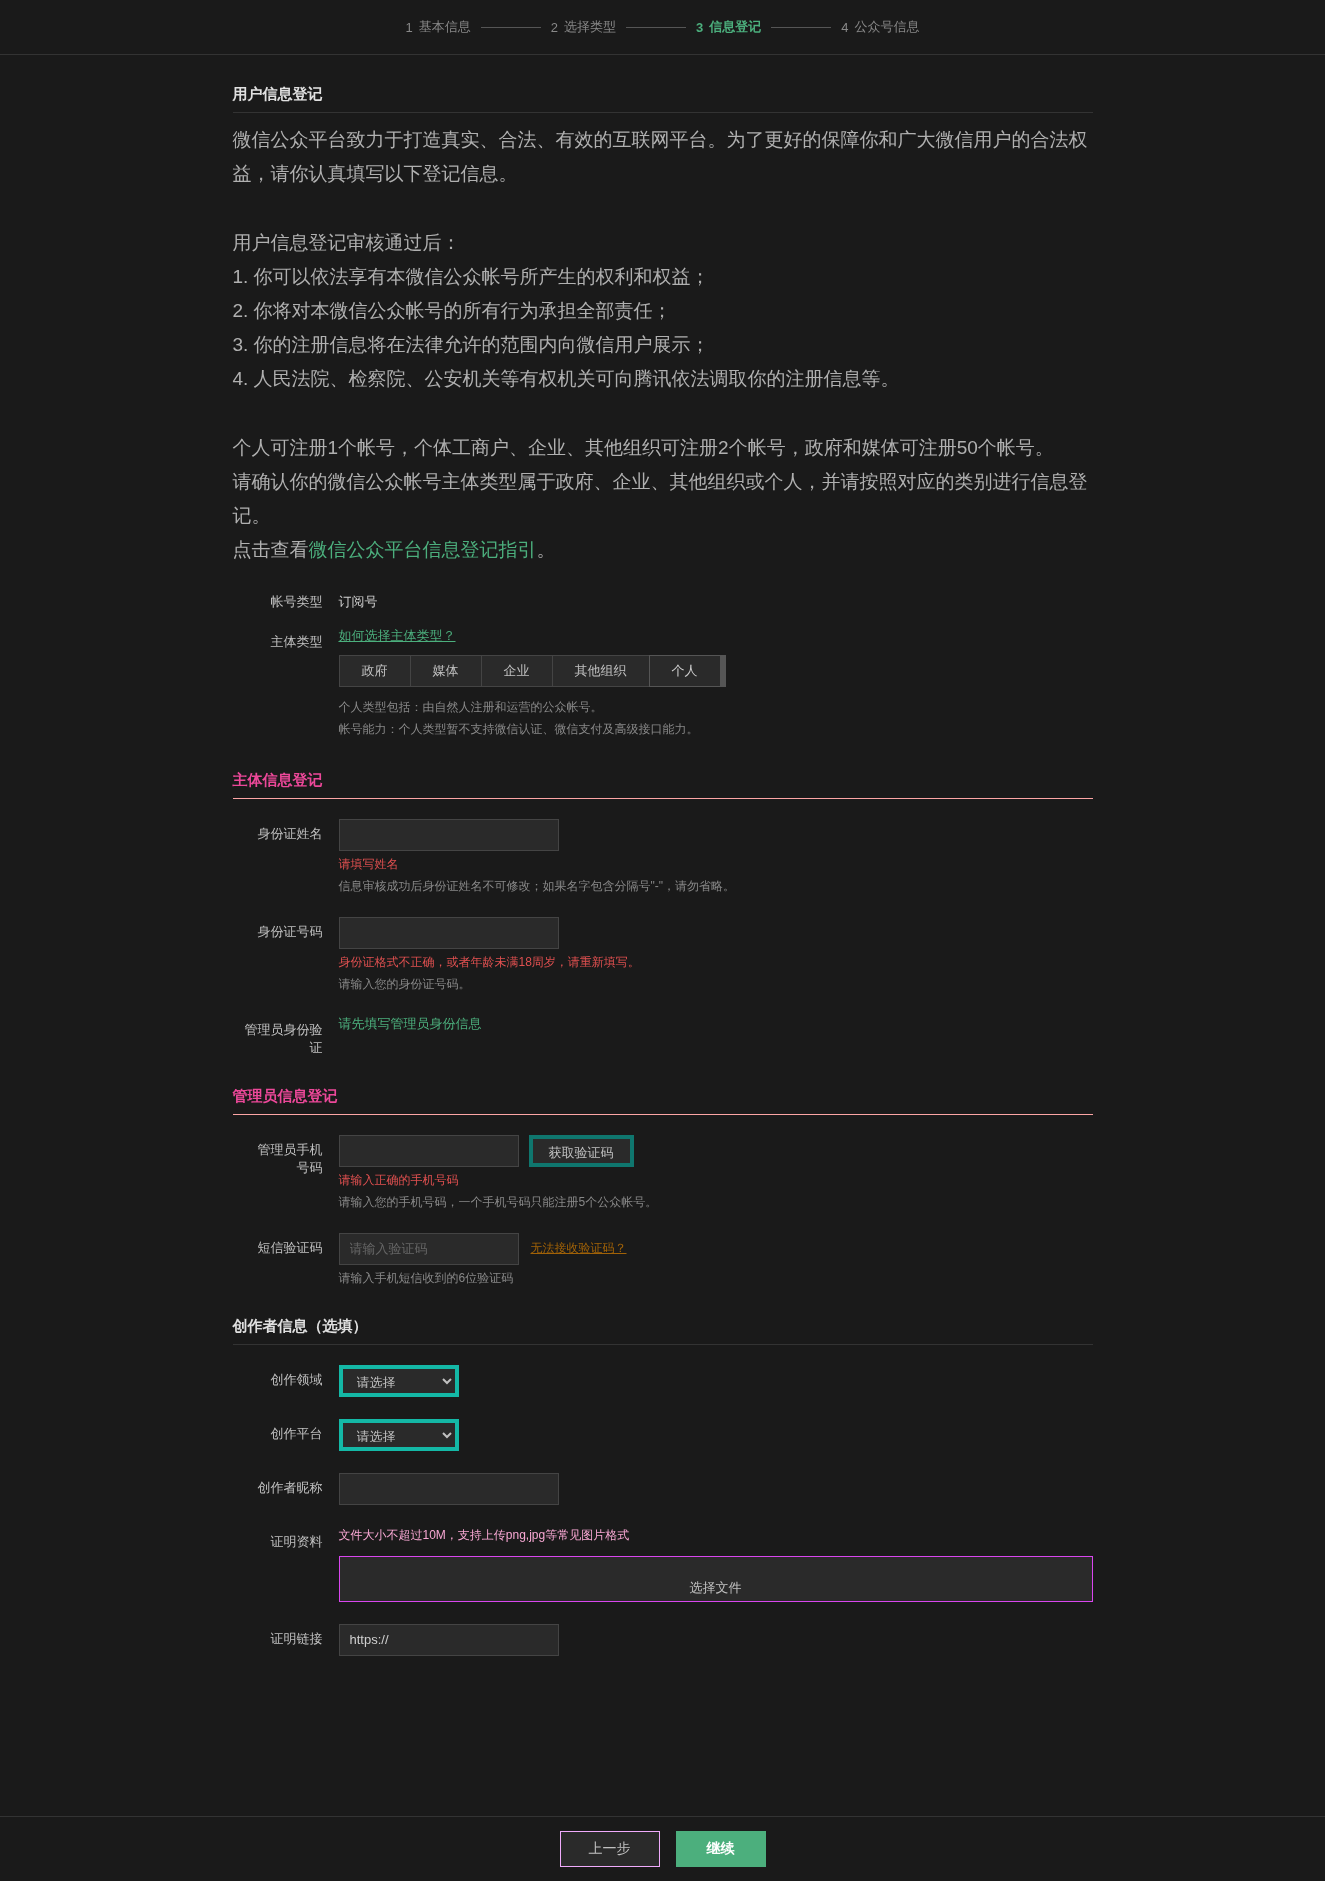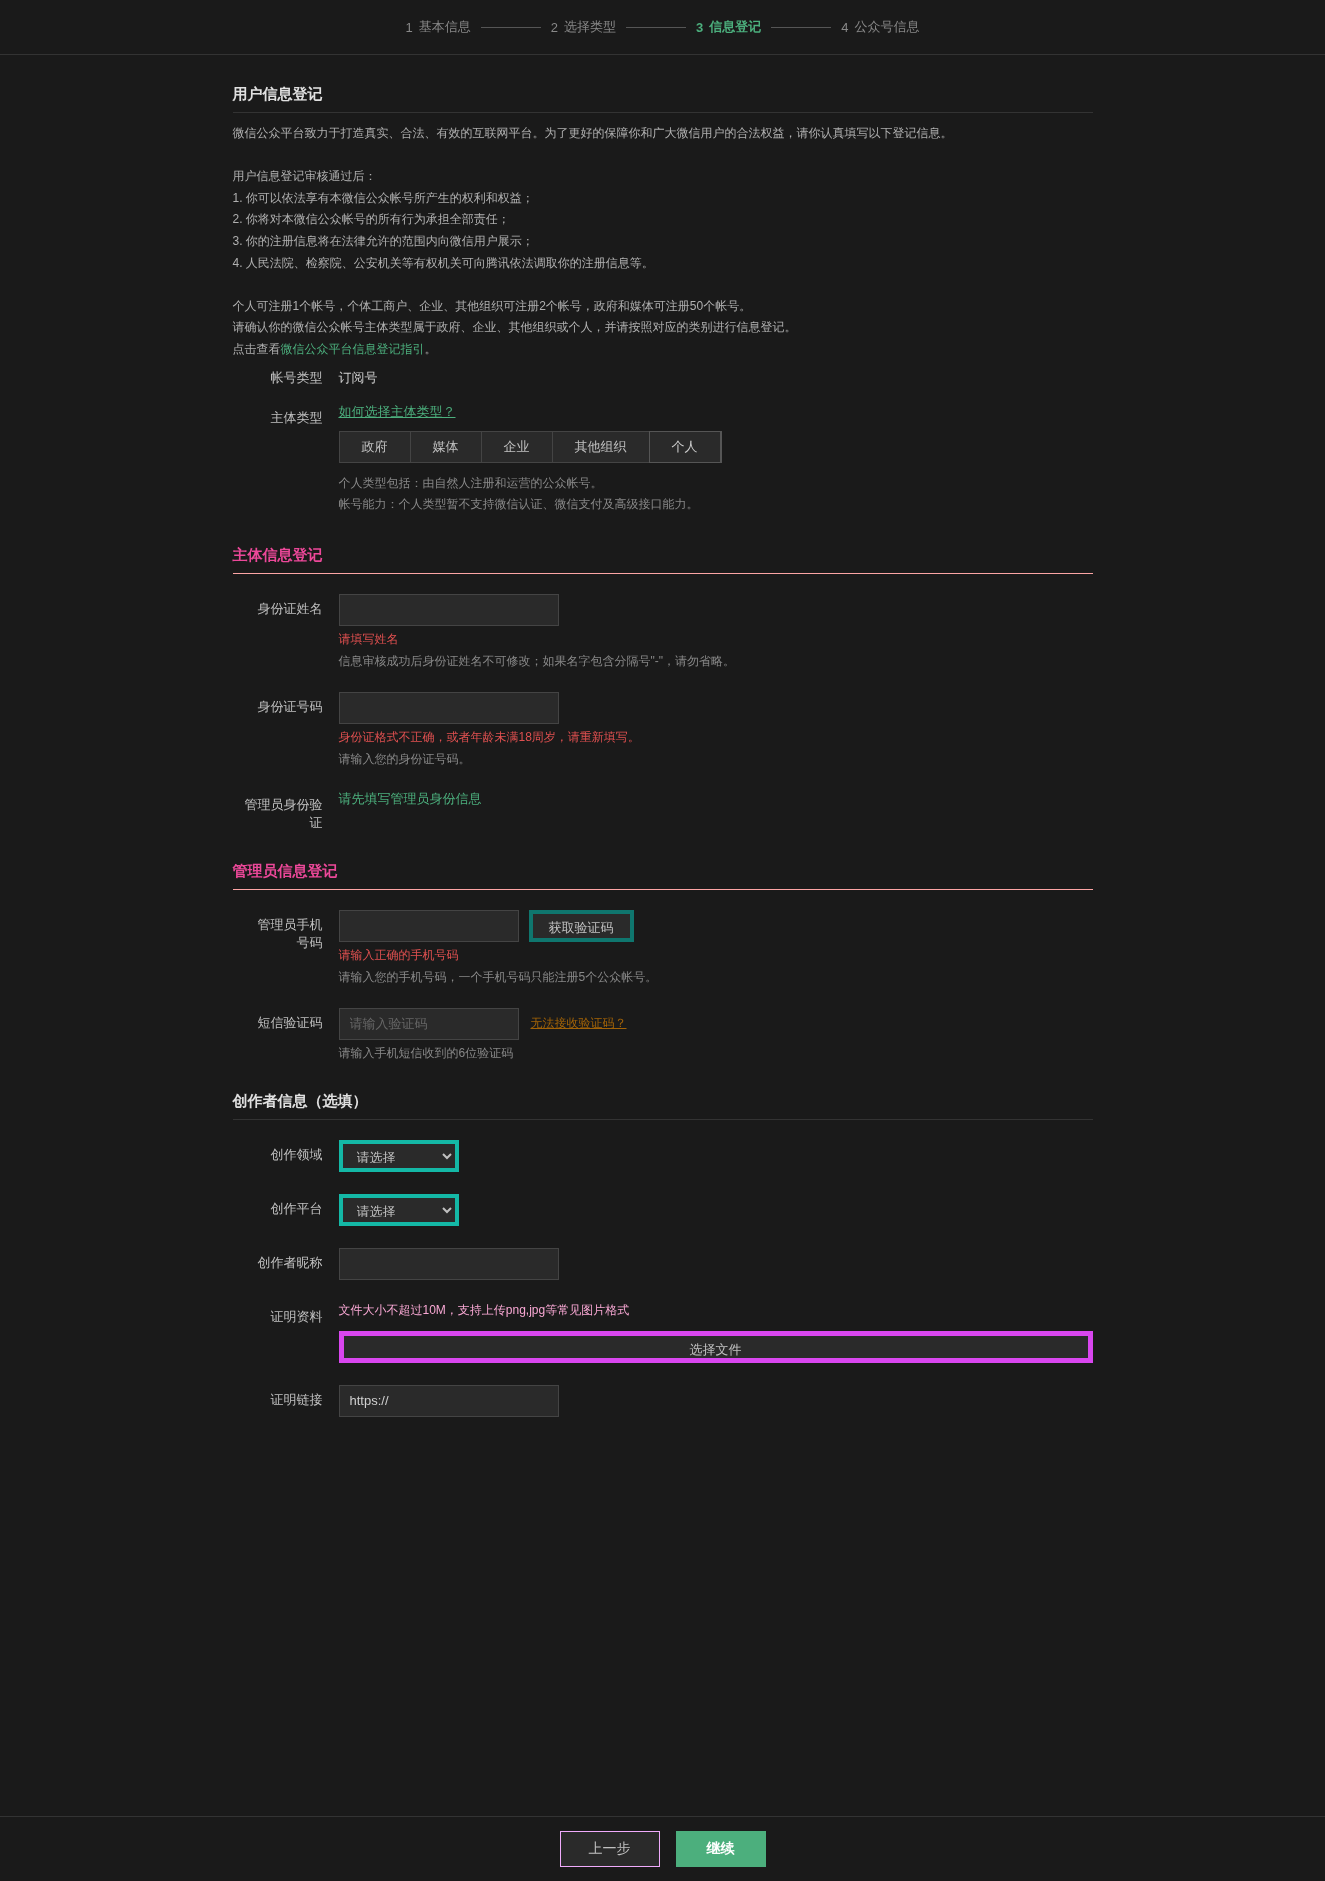--- a/index.html
+++ b/index.html
@@ -51,23 +51,23 @@
       font-size: 15px;
       color: #e0e0e0;
       font-weight: bold;
       margin-bottom: 10px;
       padding-bottom: 8px;
       border-bottom: 1px solid #333;
     }
 
     .info-block {
       color: #b0b0b0;
-      font-size: 12px;
+      font-size: 19px;
       line-height: 1.8;
-      margin-bottom: 8px;
+      margin-bottom: 26px;
     }
     .info-block a, .link-text {
       color: #4caf7d;
       text-decoration: none;
     }
 
     
     .form-section {
       margin-top: 30px;
       margin-bottom: 20px;
@@ -181,21 +181,21 @@
     .subject-btn {
       border: 1px solid #444;
       background: #2a2a2a;
       color: #c0c0c0;
       padding: 6px 22px;
       font-size: 13px;
       cursor: pointer;
       border-right: none;
     }
     .subject-btn:last-child {
-      border-right: 2px solid #84cc16;
+      border-right: 6px solid #84cc16;
     }
     .subject-btn.selected {
       background: #2a2a2a;
       color: #d0d0d0;
       border-color: #555;
     }
 
     .subject-note {
       color: #888;
       font-size: 12px;
@@ -255,23 +255,23 @@
     }
 
     
     .file-hint {
       color: #f9a8d4;
       font-size: 12px;
       margin-bottom: 8px;
     }
     .btn-select-file {
       background: #2a2a2a;
-      border: 5px solid #d946ef;
-      color: #c0c0c0;
-      padding: 5px 16px;
+      border: 1px solid #d946ef;
+      color: #c0c0c0;
+      padding: 22px 16px;
       font-size: 13px;
       cursor: pointer;
       height: 32px;
     }
 
     
     .bottom-bar {
       position: fixed;
       bottom: 0;
       left: 0;

